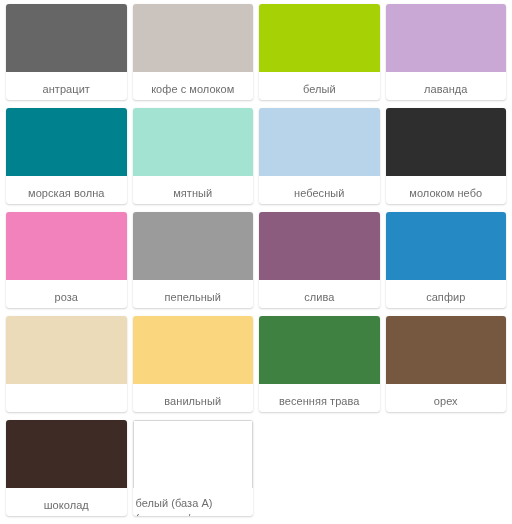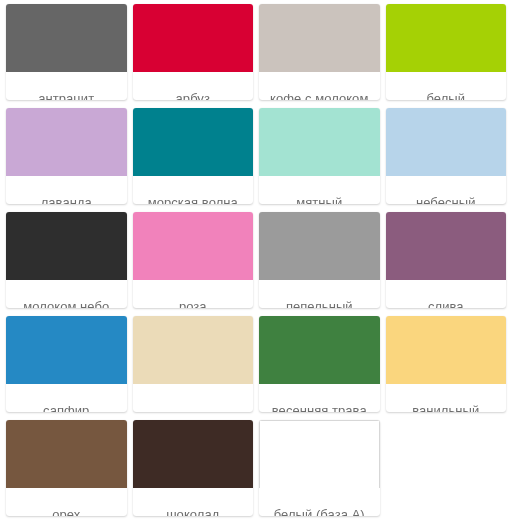--- a/index.html
+++ b/index.html
@@ -50,47 +50,42 @@
     box-sizing: border-box;
     border: 1px solid #d7d7d7;
     border-bottom: none;
   }
 
   .swatch-label {
     flex: 1 1 auto;
     display: flex;
     align-items: center;
     justify-content: center;
-    text-align: center;
-    padding: 18px 3px 2px 3px;
+    padding: 8px 3px 2px 3px;
     box-sizing: border-box;
-    font-size: 13px;
+    font-size: 11px;
     line-height: 1.32;
     color: #6d6d6d;
     letter-spacing: 0.05px;
     word-break: break-word;
     hyphens: none;
   }
 
   .swatch-card.empty {
     box-shadow: none;
     background: transparent;
   }
 </style>
 </head>
 <body style="background: rgb(255, 255, 255);">
 
 <div id="palette-grid">
     <div class="swatch-card">
       <div class="swatch-color" style="background: rgb(102, 102, 102);"></div>
       <div class="swatch-label">антрацит</div>
-    </div>
-    <div class="swatch-card">
-      <div class="swatch-color" style="background: rgb(216, 0, 51);"></div>
-      <div class="swatch-label">арбуз</div>
     </div>
     <div class="swatch-card">
       <div class="swatch-color" style="background: rgb(203, 195, 189);"></div>
       <div class="swatch-label">кофе с молоком</div>
     </div>
     <div class="swatch-card">
       <div class="swatch-color" style="background: rgb(165, 209, 5);"></div>
       <div class="swatch-label">белый</div>
     </div>
     <div class="swatch-card">
@@ -126,26 +121,26 @@
       <div class="swatch-label">слива</div>
     </div>
     <div class="swatch-card">
       <div class="swatch-color" style="background: rgb(37, 137, 196);"></div>
       <div class="swatch-label">сапфир</div>
     </div>
     <div class="swatch-card">
       <div class="swatch-color" style="background: rgb(235, 219, 184);"></div>
     </div>
     <div class="swatch-card">
+      <div class="swatch-color" style="background: rgb(250, 214, 126);"></div>
+      <div class="swatch-label">ванильный</div>
+    </div>
+    <div class="swatch-card">
       <div class="swatch-color" style="background: rgb(63, 129, 64);"></div>
       <div class="swatch-label">весенняя трава</div>
-    </div>
-    <div class="swatch-card">
-      <div class="swatch-color" style="background: rgb(250, 214, 126);"></div>
-      <div class="swatch-label">ванильный</div>
     </div>
     <div class="swatch-card">
       <div class="swatch-color" style="background: rgb(118, 87, 63);"></div>
       <div class="swatch-label">орех</div>
     </div>
     <div class="swatch-card">
       <div class="swatch-color" style="background: rgb(62, 43, 37);"></div>
       <div class="swatch-label">шоколад</div>
     </div>
     <div class="swatch-card">

